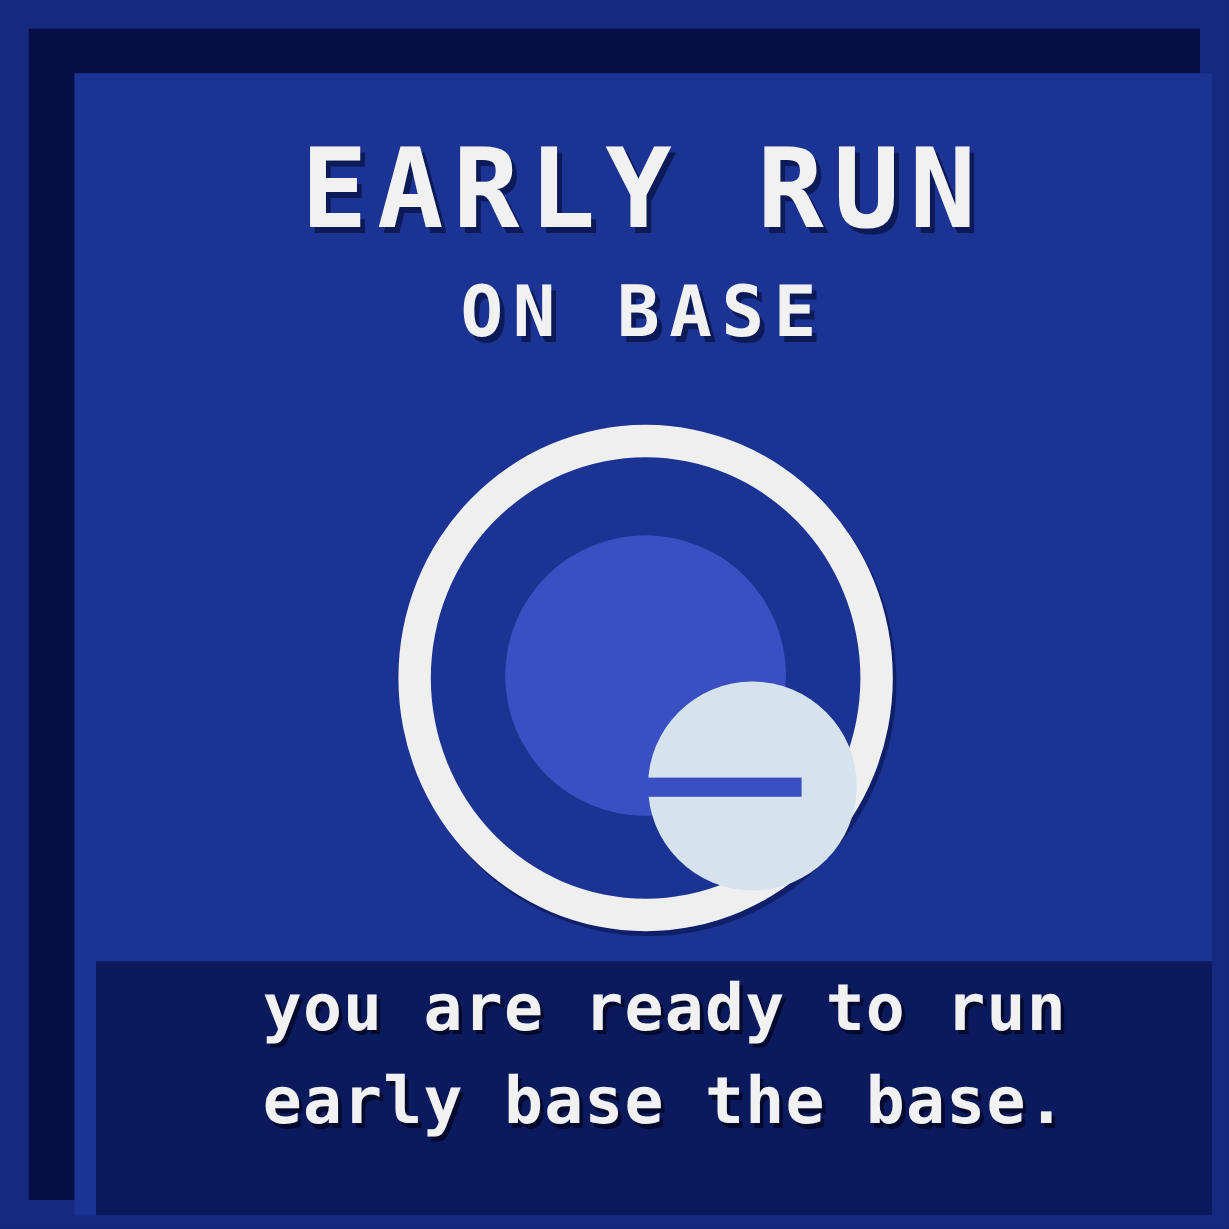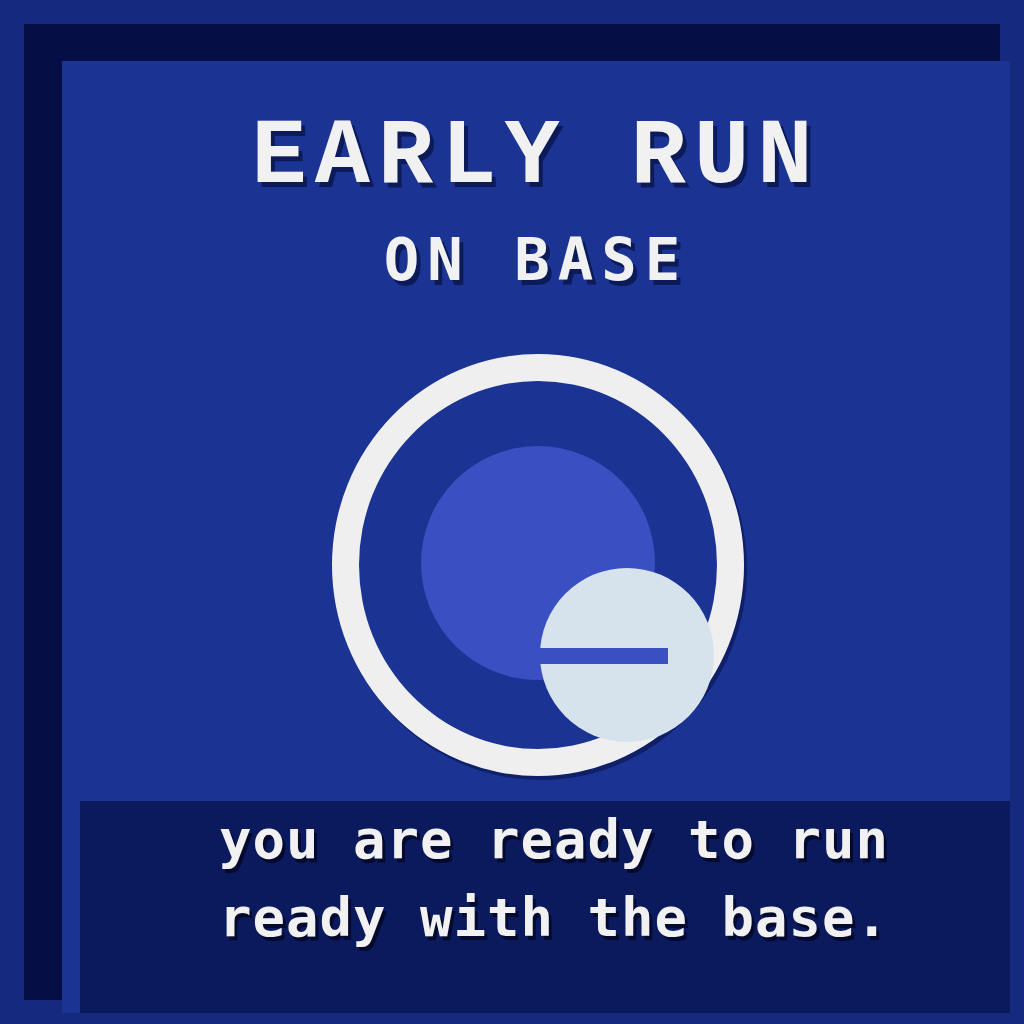--- a/index.html
+++ b/index.html
@@ -48,21 +48,20 @@
     color: #f2f1f2;
     font-family: "DejaVu Sans Mono", monospace;
     font-weight: bold;
     letter-spacing: 8px;
     text-shadow: 4px 5px 0 #0c1a57;
     white-space: nowrap;
   }
   #title-line-1 {
     font-size: 92px;
     line-height: 104px;
-    font-family: Liberation Mono, monospace;
   }
   #title-line-2 {
     font-size: 59px;
     line-height: 100px;
   }
 
   
   #badge-wrap {
     position: absolute;
     left: 270px;
@@ -149,18 +148,18 @@
       <div id="badge-wrap">
         <div id="badge-ring"></div>
         <div id="badge-mid-circle">
           <div id="badge-inner-circle"></div>
           <div id="badge-bar"></div>
         </div>
       </div>
 
       <div id="caption-band">
         <span class="caption-line">you are ready to run</span>
-        <span class="caption-line">ready with the base.</span>
+        <span class="caption-line">early base the base.</span>
       </div>
 
     </div>
   </div>
 </div>
 
 </body></html>

